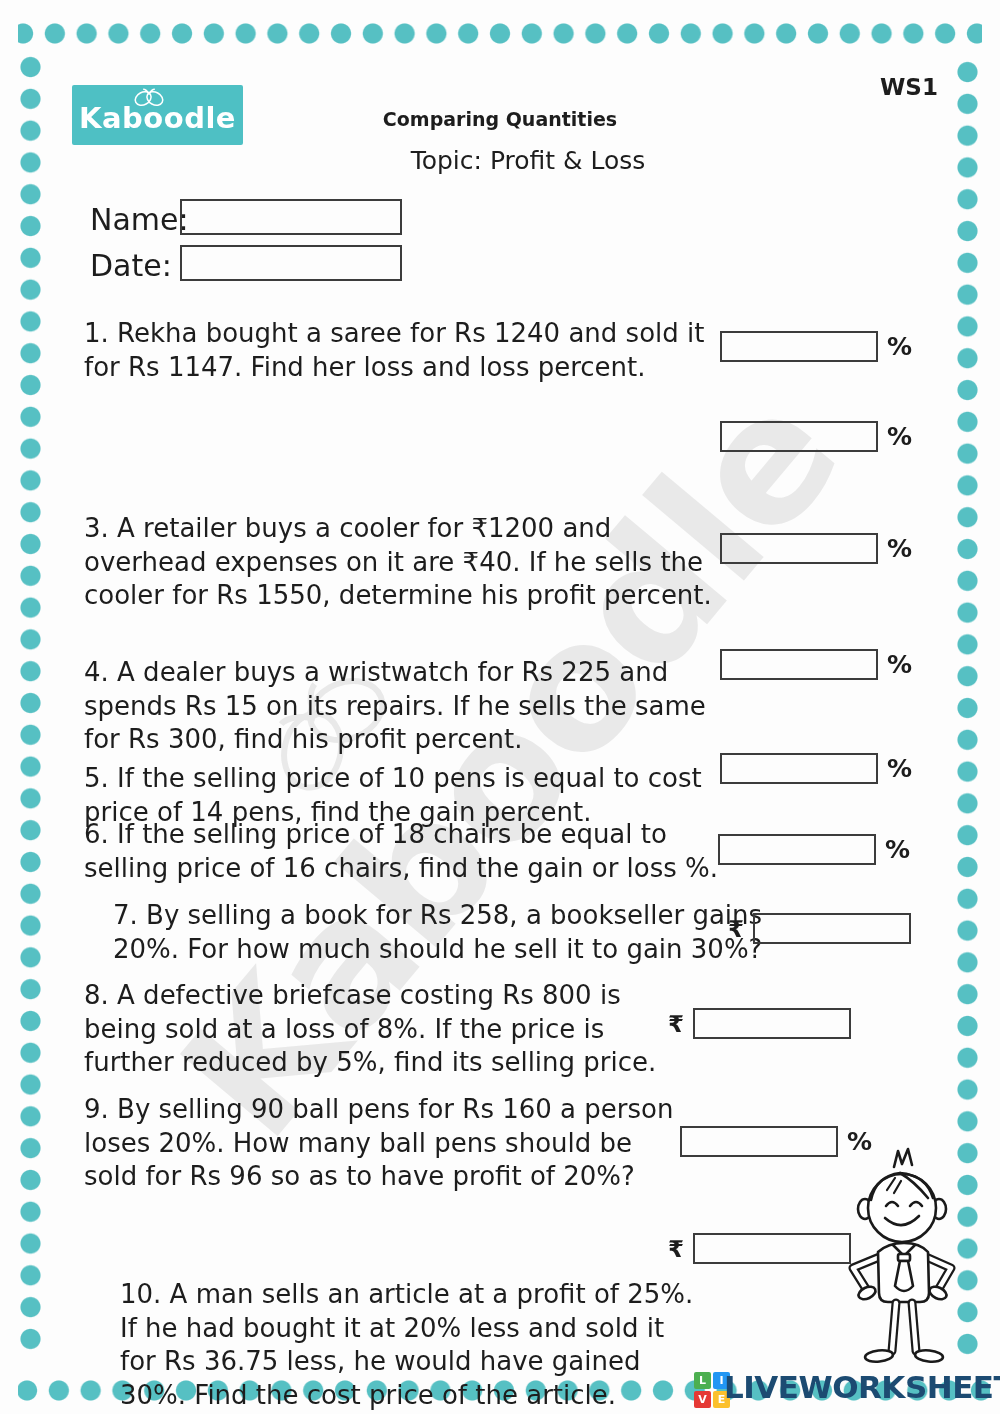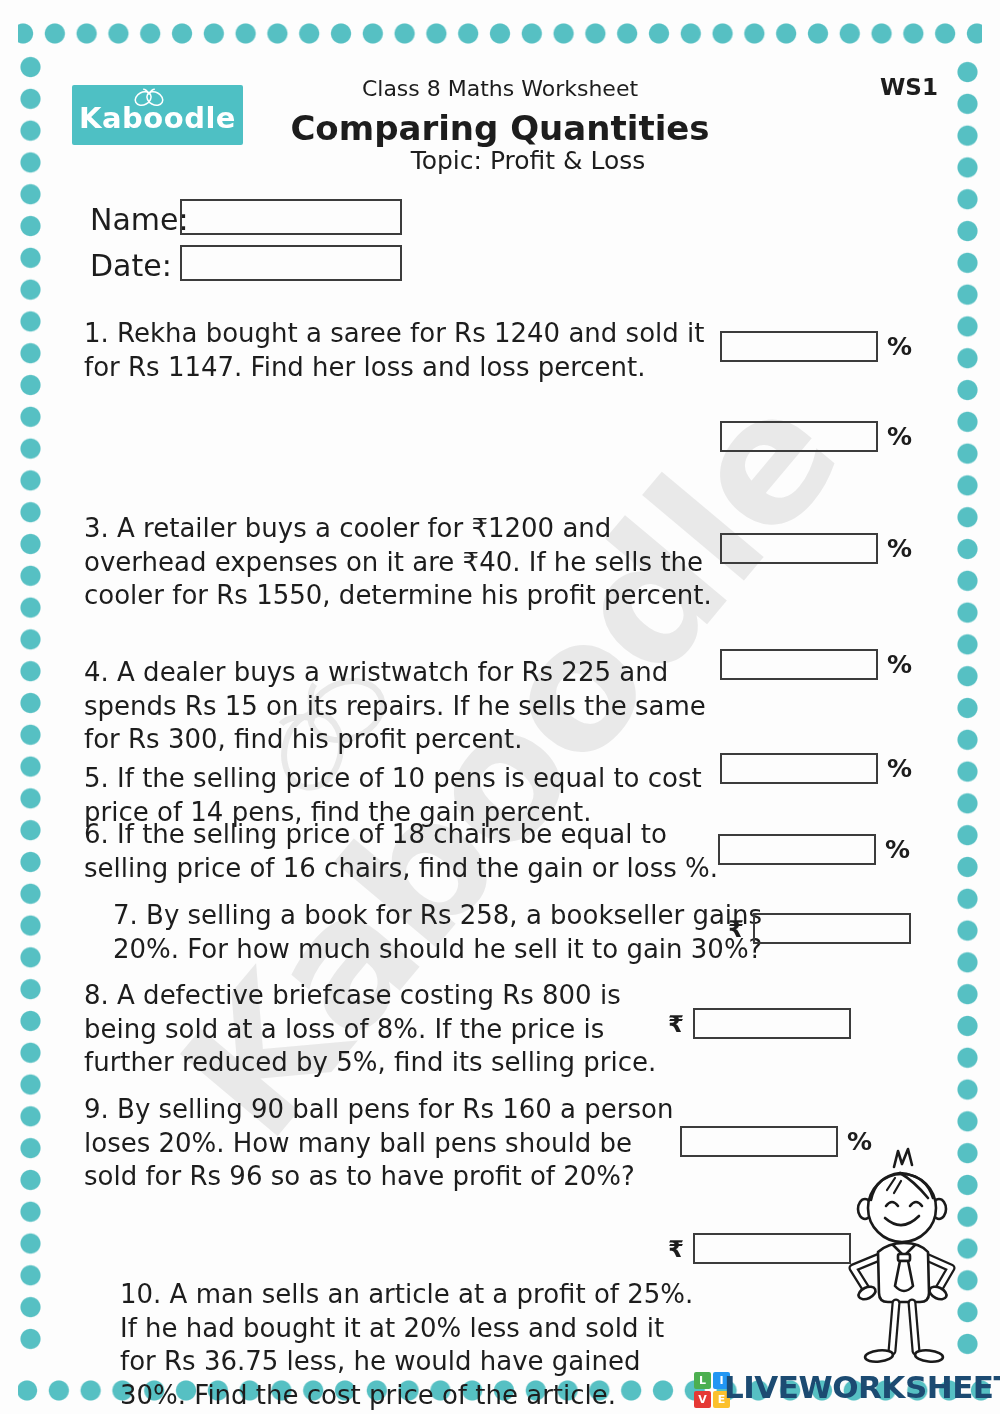--- a/index.html
+++ b/index.html
@@ -25,21 +25,21 @@
 
   
   #logo{position:absolute;left:72px;top:85px;width:171px;height:60px;background:#4ec0c4;
         border-radius:2px;z-index:2;text-align:center;}
   #logo-text{margin-top:16px;font-size:29px;font-weight:600;color:#ffffff;letter-spacing:0.5px;}
   #logo-butterfly{position:absolute;left:60px;top:1px;}
 
   
   .hdr{position:absolute;left:0;width:1000px;text-align:center;z-index:2;}
   #hdr-line1{top:76px;font-size:22px;font-weight:500;}
-  #hdr-title{top:108px;font-size:34px;font-weight:600;text-align:center;}
+  #hdr-title{top:108px;font-size:19px;font-weight:600;text-align:center;}
   #hdr-topic{top:146px;font-size:25px;font-weight:500;padding-left:28px;}
   #ws-label{position:absolute;left:880px;top:74px;font-size:23px;font-weight:700;z-index:2;}
 
   
   .fld-label{position:absolute;left:90px;font-size:30px;font-weight:500;z-index:2;}
   .fld-input{position:absolute;left:180px;width:206px;height:32px;border:2px solid #3c3c3c;
              background:transparent;z-index:2;font-size:20px;padding:0 6px;outline:none;}
 
   
   .q{position:absolute;left:84px;width:690px;font-size:26px;line-height:33.5px;font-weight:500;
@@ -85,21 +85,20 @@
 
   <div id="logo">
     <svg id="logo-butterfly" width="34" height="25" viewBox="0 0 40 30" fill="none" stroke="#ffffff" stroke-width="1.8">
       <ellipse cx="13" cy="15" rx="10" ry="7.5" transform="rotate(-28 13 15)"></ellipse>
       <ellipse cx="27" cy="15" rx="10" ry="7.5" transform="rotate(28 27 15)"></ellipse>
       <path d="M20 10 C 18 6 15 4 13 4 M20 10 C 22 6 25 4 27 4"></path>
     </svg>
     <div id="logo-text">Kaboodle</div>
   </div>
 
-  <div id="hdr-line1" class="hdr">Class 8 Maths Worksheet</div>
   <div id="hdr-title" class="hdr">Comparing Quantities</div>
   <div id="hdr-topic" class="hdr">Topic: Profit &amp; Loss</div>
   <div id="ws-label">WS1</div>
 
   <div class="fld-label" style="top:202px;">Name:</div>
   <input class="fld-input" style="top: 199px;">
   <div class="fld-label" style="top:248px;">Date:</div>
   <input class="fld-input" style="top: 245px;">
 
   <div class="q" style="top:317px;">1. Rekha bought a saree for Rs 1240 and sold it

